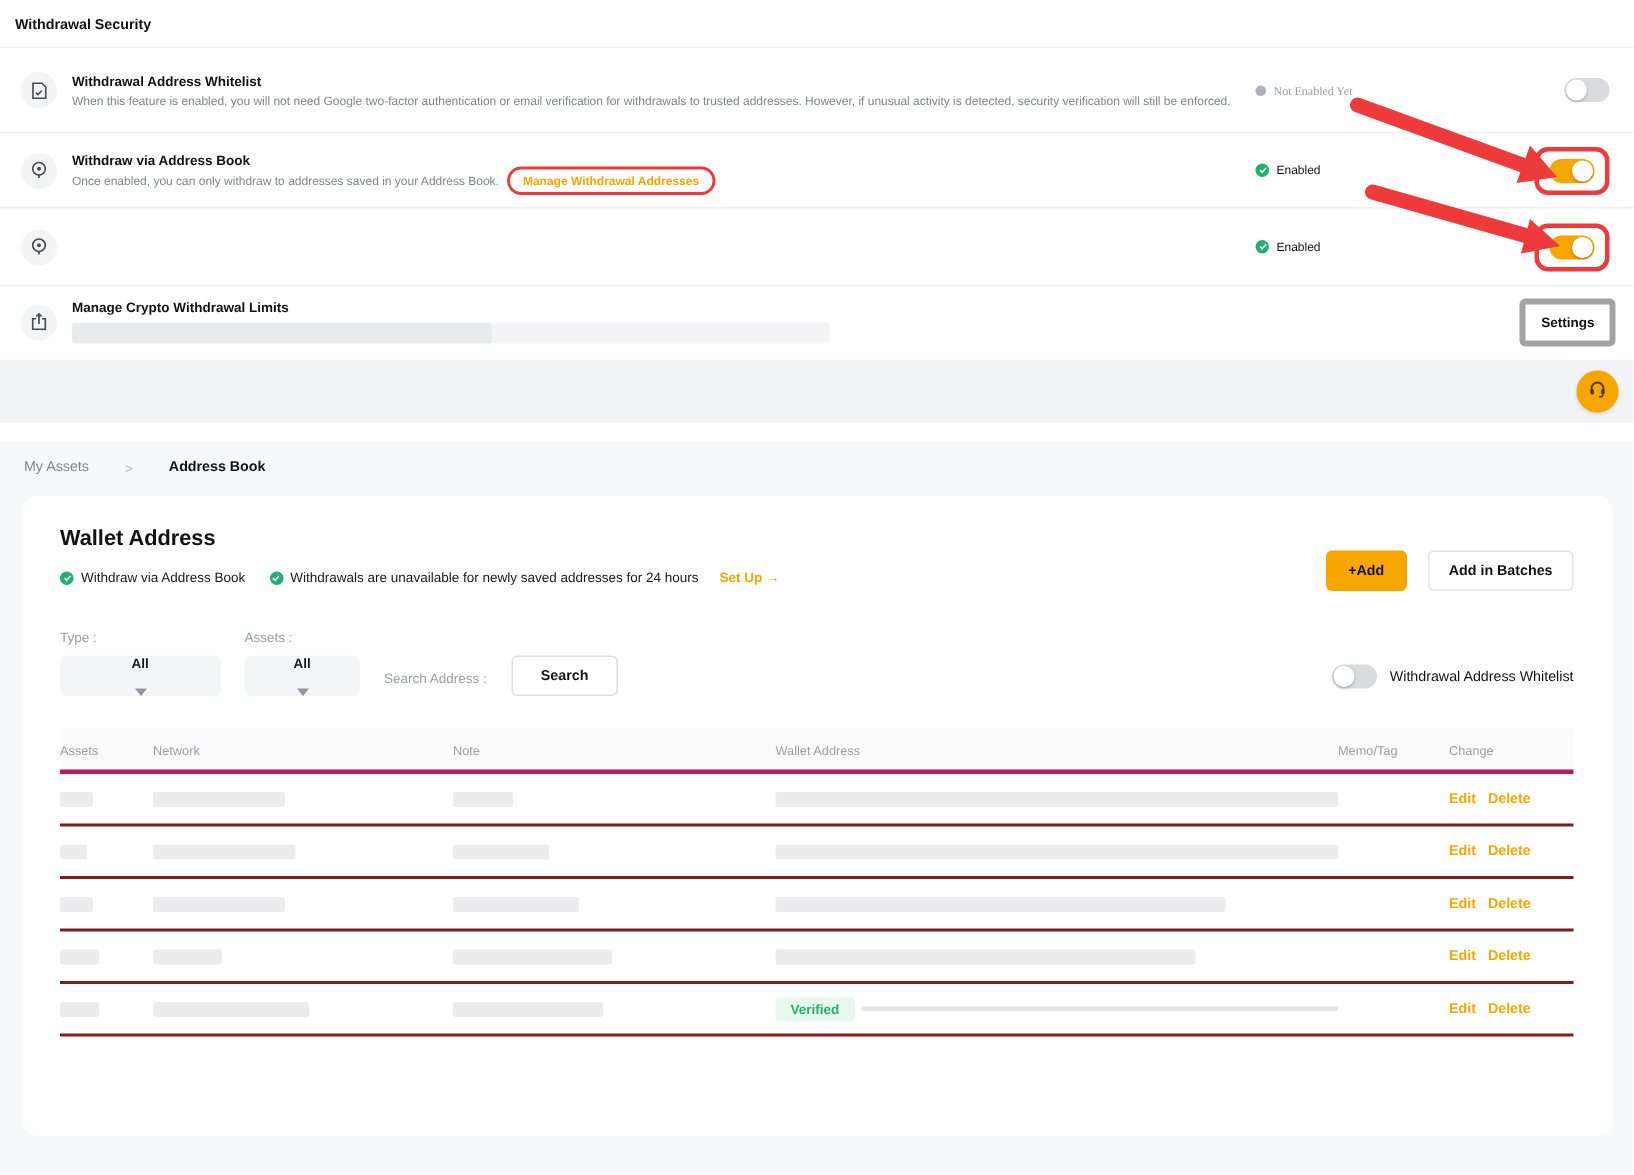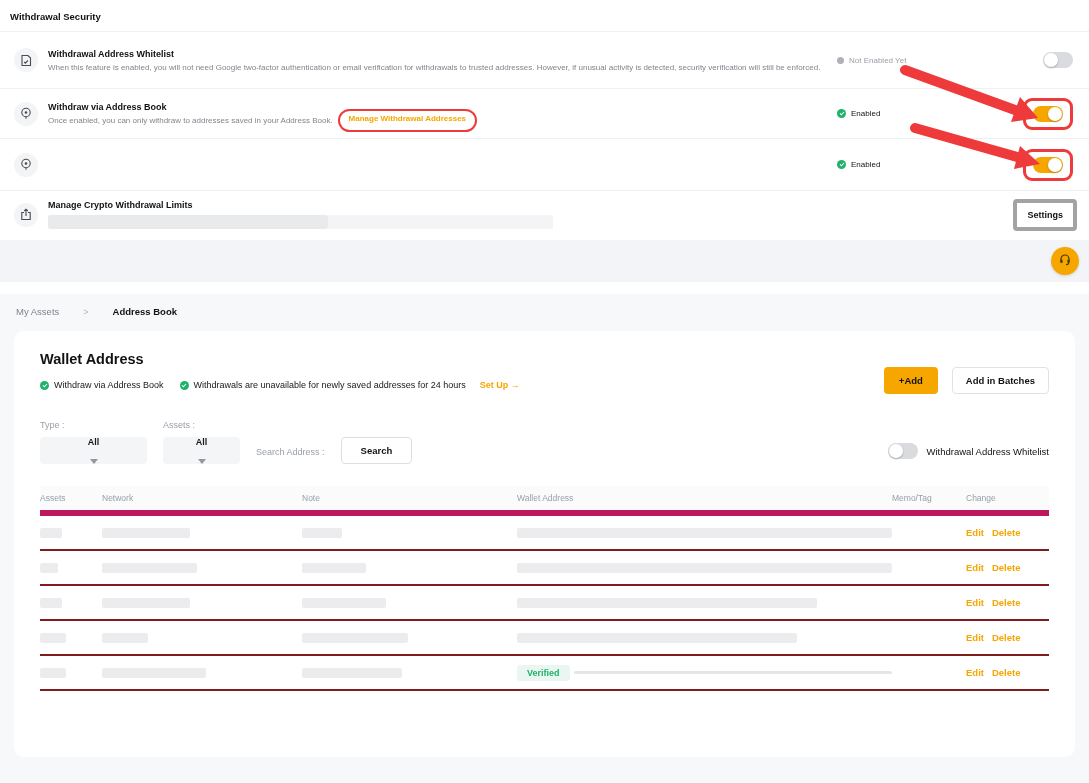--- a/index.html
+++ b/index.html
@@ -10,26 +10,26 @@
   .security-wrap{position:relative;background:#fff;height:240px;}
   .sec-title{font-size:9.5px;font-weight:bold;color:#121214;padding:11px 0 9px 10px;border-bottom:1px solid #eef0f2;}
   .sec-row{display:flex;align-items:center;border-bottom:1px solid #eef0f2;padding:0 10px 0 14px;}
   .sec-row.r0{height:57px;}
   .sec-row.r1{height:50px;}
   .sec-row.r2{height:52px;}
   .sec-row.r3{height:47px;border-bottom:none;}
   .icon-circle{width:24px;height:24px;border-radius:50%;background:#f3f4f6;display:flex;align-items:center;justify-content:center;flex:0 0 24px;margin-right:10px;}
   .sec-texts{flex:1;min-width:0;}
   .sec-row-title{font-size:9px;font-weight:bold;color:#121214;white-space:nowrap;}
-  .sec-row-desc{font-size:8px;color:#81858c;margin-top:4px;white-space:nowrap;display:flex;}
+  .sec-row-desc{font-size:8px;color:#81858c;margin-top:4px;white-space:nowrap;display:flex;align-items:center;}
   .red-pill{border:2.5px solid #ee3a3a;border-radius:13px;padding:3px 9px;margin:-7px 0 -7px 5px;display:inline-block;}
   .manage-link{font-size:8px;font-weight:bold;color:#f7a600;cursor:pointer;white-space:nowrap;}
   .row-right{display:flex;align-items:center;margin-left:auto;}
   .status{width:150px;display:flex;align-items:center;gap:5px;font-size:8px;}
-  .status.gray{color:#9ba0a6;}
+  .status.gray{color:#9ba0a6;font-family:Liberation Serif, serif;}
   .status.dark{color:#121214;}
   .gray-dot{width:7px;height:7px;border-radius:50%;background:#aeb2b8;flex:0 0 7px;}
   .check-dot{width:9px;height:9px;border-radius:50%;background:#20b26c;display:flex;align-items:center;justify-content:center;flex:0 0 9px;}
   .toggle-zone{width:92px;display:flex;justify-content:flex-end;align-items:center;padding-right:6px;}
   .toggle{width:30px;height:16px;border-radius:8px;background:#d9dbdf;position:relative;cursor:pointer;flex:0 0 30px;}
   .toggle .knob{position:absolute;top:1px;left:1px;width:14px;height:14px;border-radius:50%;background:#fff;box-shadow:0 1px 2px rgba(0,0,0,.25);}
   .toggle.on{background:#f7a600;}
   .toggle.on .knob{left:auto;right:1px;}
   .red-box{border:3px solid #ee3a3a;border-radius:9px;padding:5px 7px;display:inline-flex;}
   .redact-desc{display:flex;margin-top:5px;}
@@ -69,21 +69,21 @@
   .sel-type{width:107px;}
   .sel-assets{width:77px;}
   .f-input{width:139px;height:27px;background:#f3f5f7;border:none;border-radius:4px;padding:0 9px;font-size:8.5px;font-family:"Liberation Sans",sans-serif;color:#16181d;outline:none;}
   .f-input::placeholder{color:#b5b8be;}
   .btn-search{height:27px;background:#fff;border:1px solid #dcdee2;border-radius:4px;font-size:9.5px;font-weight:bold;color:#121214;padding:0 19px;cursor:pointer;}
   .whitelist-right{margin-left:auto;display:flex;align-items:center;gap:9px;margin-bottom:5px;}
   .whitelist-label{font-size:9.5px;color:#121214;}
 
   .table{margin-top:22px;}
   .t-grid{display:grid;grid-template-columns:62px 200px 215px 375px 74px 1fr;align-items:center;}
-  .t-head{height:30px;background:#fbfbfc;border-bottom:6px solid #be185d;}
+  .t-head{height:30px;background:#fbfbfc;border-bottom:3px solid #be185d;}
   .t-head .h-cell{font-size:8.5px;color:#9aa0a8;}
   .t-row{height:35px;border-bottom:2px solid #7f1d1d;}
   .redact-bar{height:10px;border-radius:2px;background:#ececee;}
   .redact-line{height:3px;border-radius:2px;background:#e4e5e8;display:inline-block;vertical-align:middle;}
   .wallet-cell{display:flex;align-items:center;gap:4px;text-align:center;}
   .verified-badge{font-size:9px;color:#20b26c;background:#e9f7f0;border-radius:3px;padding:3px 10px;font-weight:bold;}
   .change-cell{display:flex;gap:8px;}
   .link-btn{font-size:9.5px;font-weight:bold;color:#f7a600;cursor:pointer;}
 </style>
 </head>

